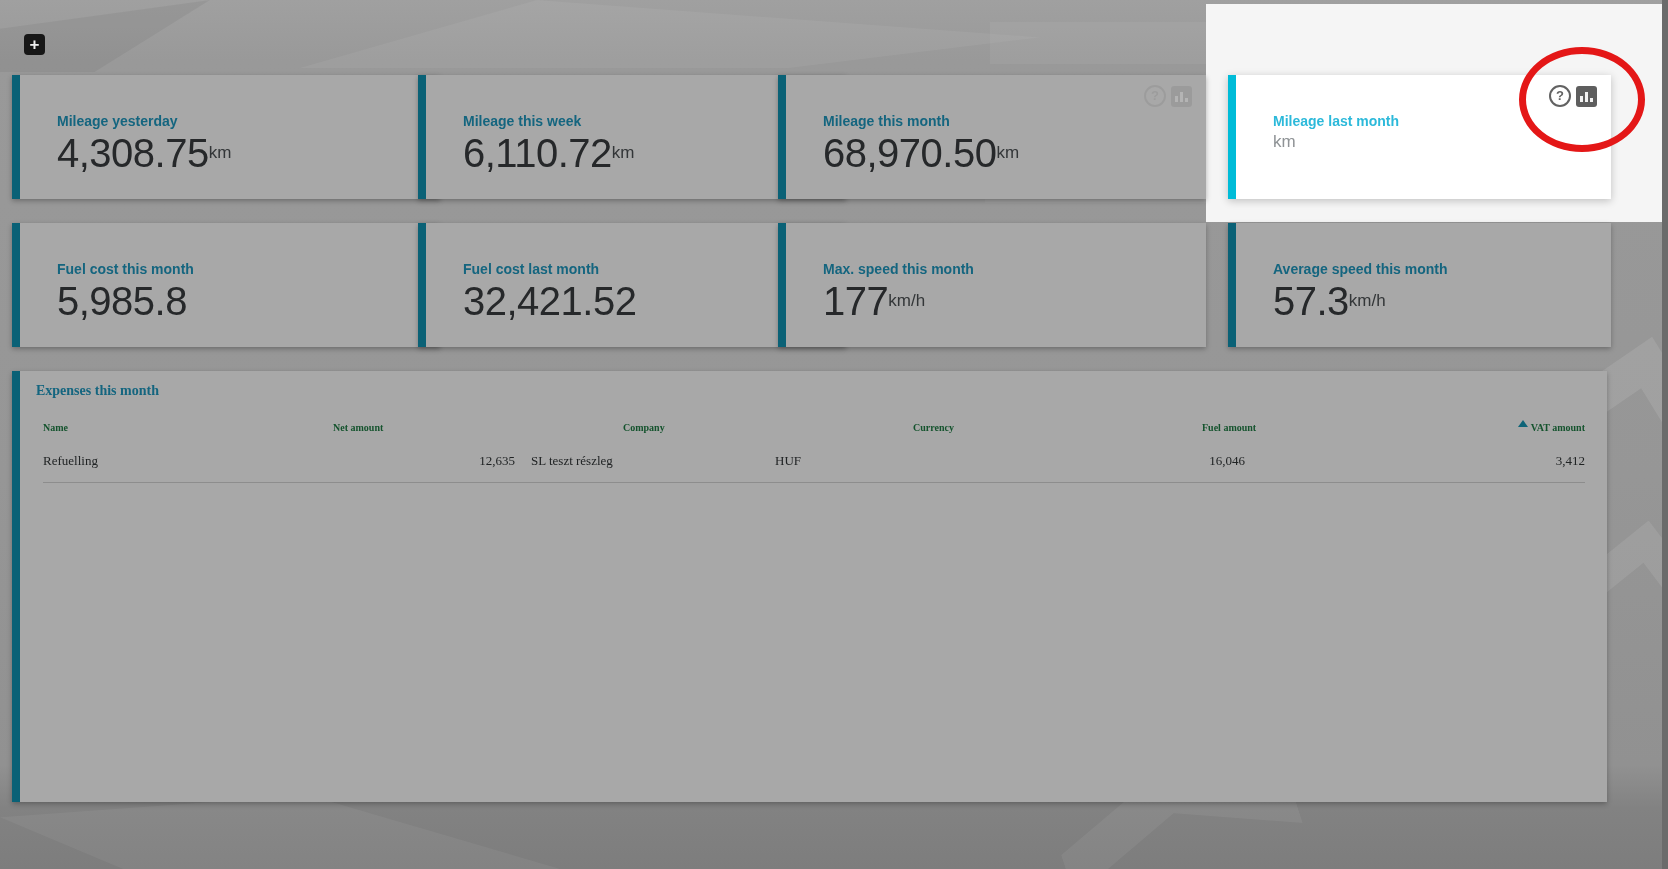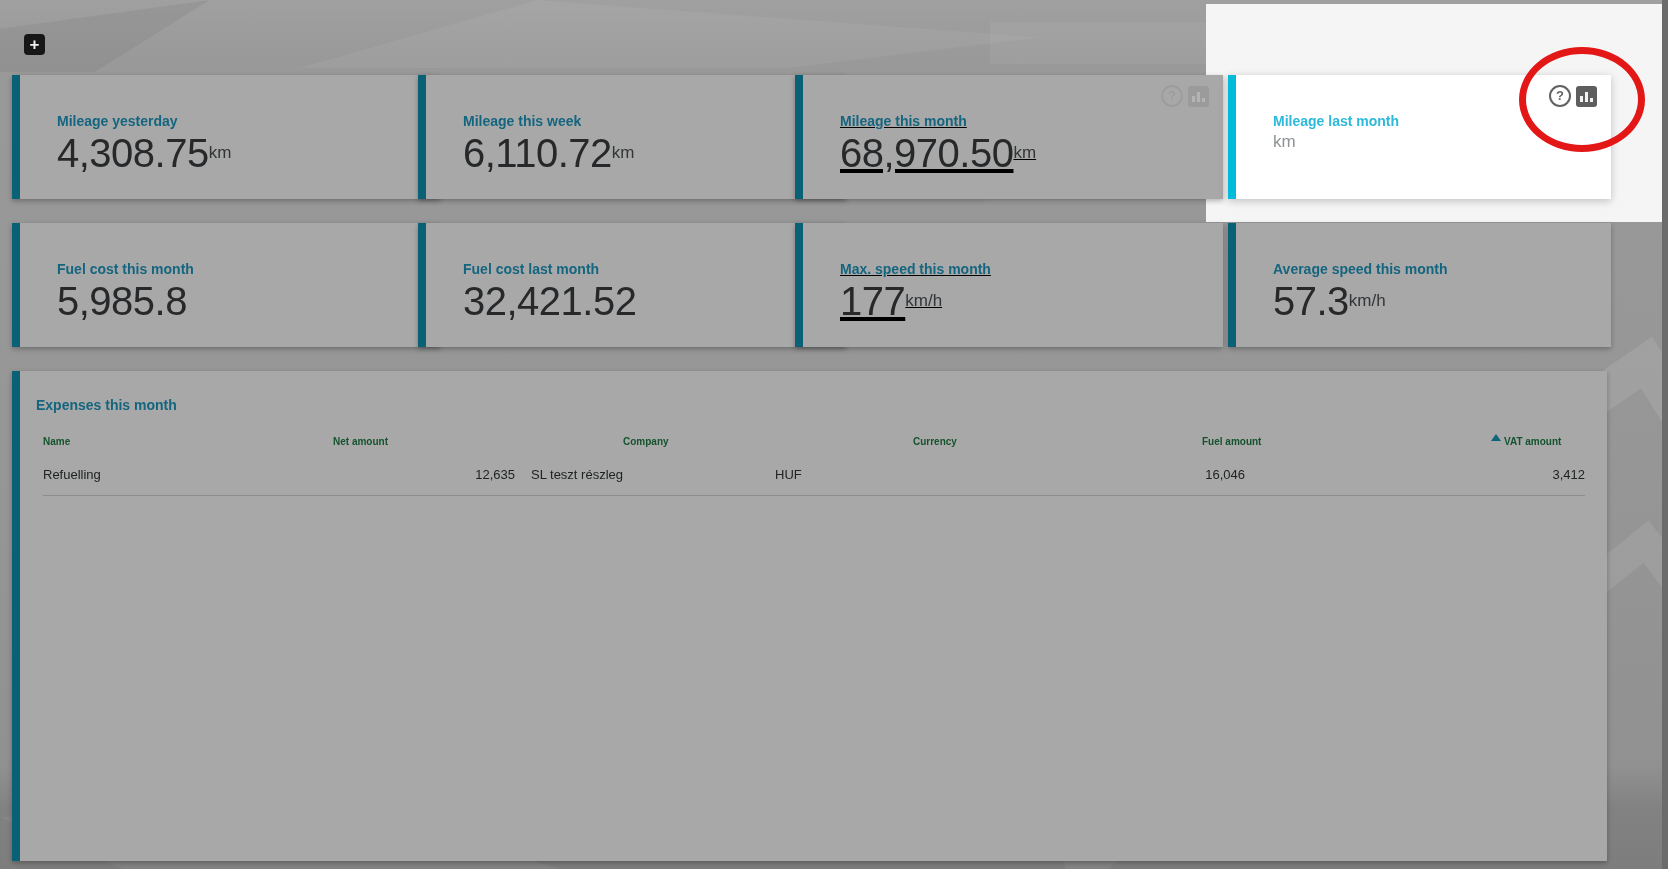--- a/index.html
+++ b/index.html
@@ -37,21 +37,21 @@
     position:absolute; left:1206px; top:4px; width:457px; height:218px;
     background:#f5f5f5;
   }
   .card{
     position:absolute; width:428px; height:124px;
     background:#a8a8a8; border-left:8px solid #0a6176;
     box-shadow:0 2px 5px rgba(0,0,0,.28);
     box-sizing:border-box; padding:38px 0 0 37px;
   }
   .r1{top:75px;} .r2{top:223px;}
-  .c1{left:12px;} .c2{left:418px;} .c3{left:795px;text-decoration:underline;} .c4{left:1228px;width:383px;}
+  .c1{left:12px;} .c2{left:418px;} .c3{left:778px;} .c4{left:1228px;width:383px;}
   .card .kpi-label{font-size:14px; font-weight:bold; color:#14657f; margin-bottom:3px;}
   .card .kpi-value-row{display:flex; align-items:center; color:#26282a;}
   .card .kpi-value{font-size:40px; line-height:42px; letter-spacing:-.5px;}
   .card .kpi-unit{font-size:17px; margin-left:0; color:#333638;}
   .card.highlight{
     background:#fff; border-left-color:#00bcd8;
     box-shadow:0 2px 8px rgba(0,0,0,.22);
   }
   .card.highlight .kpi-label{color:#2cb9da;}
   .card.highlight .kpi-value{color:#7b8084;}
@@ -71,36 +71,36 @@
   }
   .chart-icon i{display:block; width:3px; background:#f2f2f2;}
   .chart-icon .b1{height:6px;} .chart-icon .b2{height:10px;} .chart-icon .b3{height:4px;}
 
   .annotation-circle{
     position:absolute; left:1519px; top:47px; width:112px; height:91px;
     border:7px solid #e41717; border-radius:50%; pointer-events:none; z-index:40;
   }
 
   .panel{
-    position:absolute; left:12px; top:371px; width:1595px; height:490px;
+    position:absolute; left:12px; top:371px; width:1595px; height:431px;
     background:#a8a8a8; border-left:8px solid #0a6176;
     box-shadow:0 2px 5px rgba(0,0,0,.28);
-    box-sizing:border-box; padding:26px 22px 0 23px;
+    box-sizing:border-box; padding:12px 22px 0 23px;font-family:Liberation Serif, serif;
   }
   .panel-title{font-size:14px; font-weight:bold; color:#14657f; margin:0 0 0 -7px;}
   .tbl{width:100%; margin-top:17px;}
   .tbl-header, .tbl-row{
     display:grid;
     grid-template-columns:244px 244px 244px 243px 243px 1fr;
     align-items:center;
   }
   .tbl-header{font-size:10px; font-weight:bold; color:#14532d; padding:6px 0;gap:46px;}
   .tbl-row{font-size:13px; color:#202324; padding:14px 0 13px; border-bottom:1px solid #8d8d8d; cursor:pointer;}
   .cell-right{text-align:right; padding-right:16px;}
-  .tbl-row .cell-last, .tbl-header .cell-last{padding-right:0;}
+  .tbl-row .cell-last, .tbl-header .cell-last{padding-right:0;justify-content:flex-end;}
   .tbl-row .cell-last{text-align:right;}
   .hdr-sort{display:flex; align-items:center; gap:3px;}
   .sort-asc{
     width:0; height:0; border-left:5px solid transparent; border-right:5px solid transparent;
     border-bottom:7px solid #0e6478; display:inline-block; position:relative; top:-4px;
   }
   .scrollbar{position:absolute; right:0; top:0; width:6px; height:869px; background:#6b6b6b; z-index:50; cursor:pointer;}
 </style>
 </head>
 <body>

